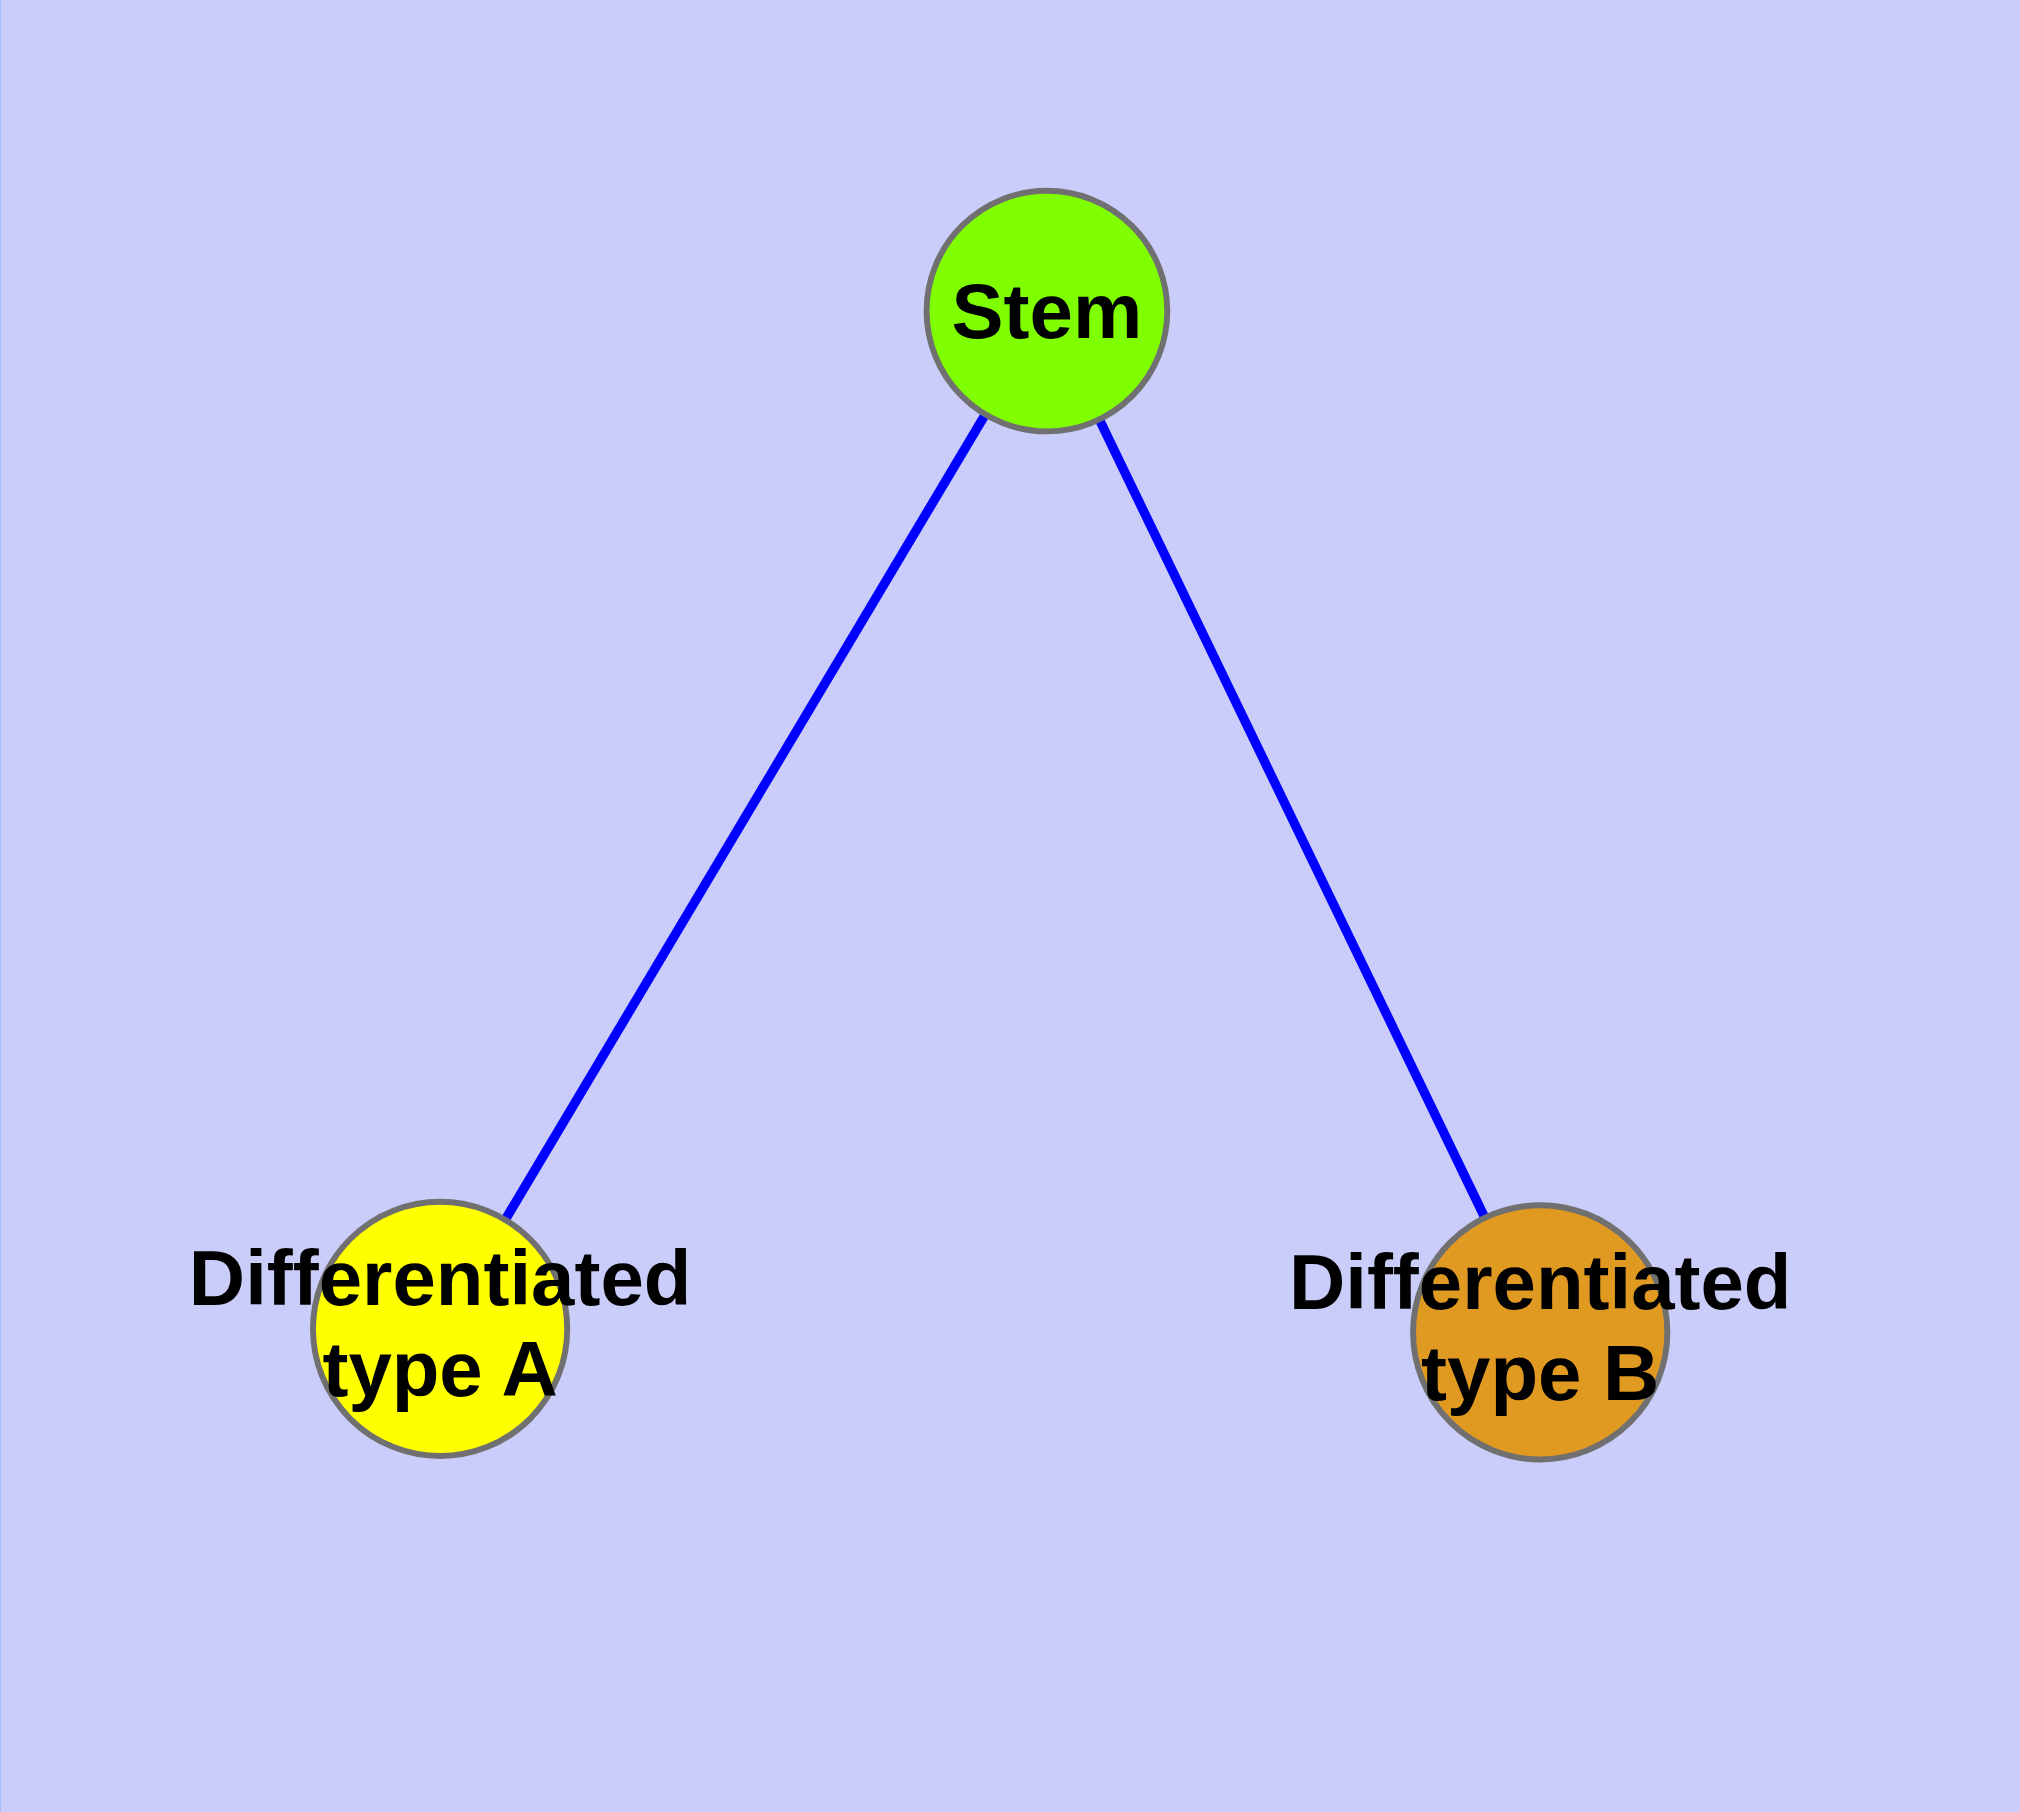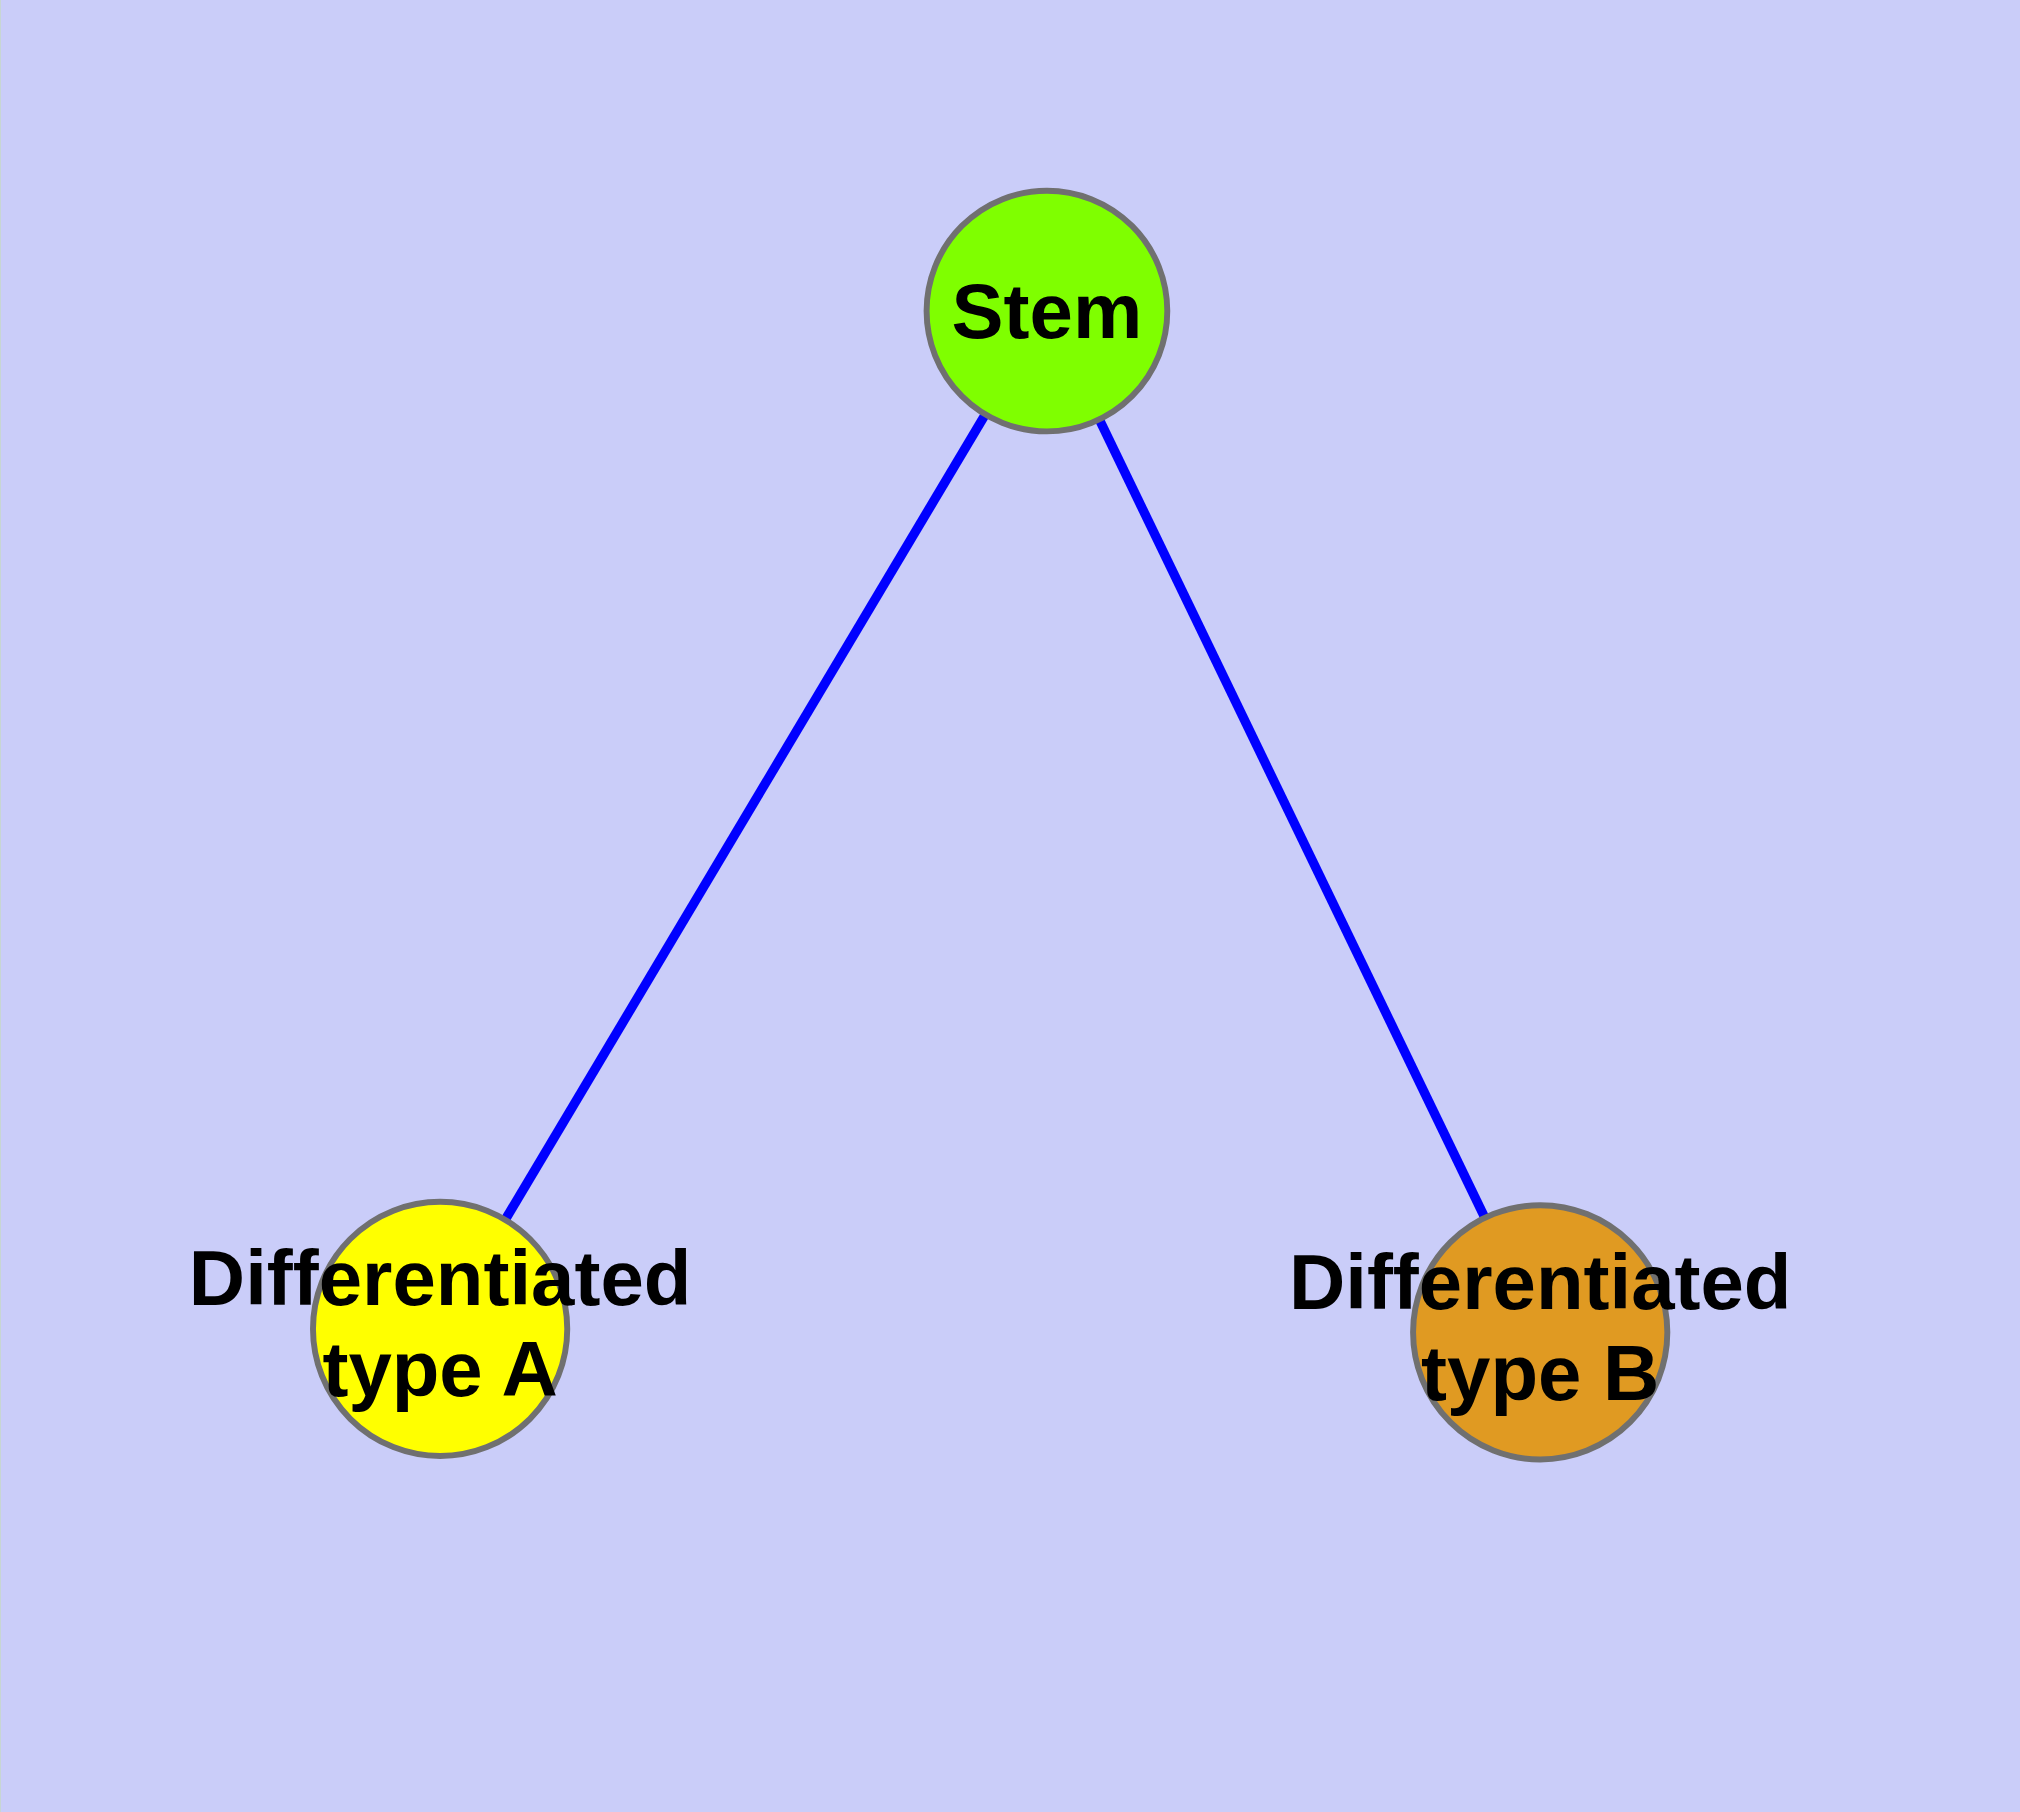--- a/index.html
+++ b/index.html
@@ -5,21 +5,21 @@
 <style>
   html, body {
     margin: 0;
     padding: 0;
     background: #cacdf9;
   }
   #canvas {
     position: relative;
     width: 2021px;
     height: 1812px;
-    background: #bef264;
+    background: #3b82f6;
     overflow: hidden;
     font-family: "Liberation Sans", sans-serif;
   }
   #graph-svg {
     position: absolute;
     left: 0;
     top: 0;
     width: 2021px;
     height: 1812px;
     display: block;

